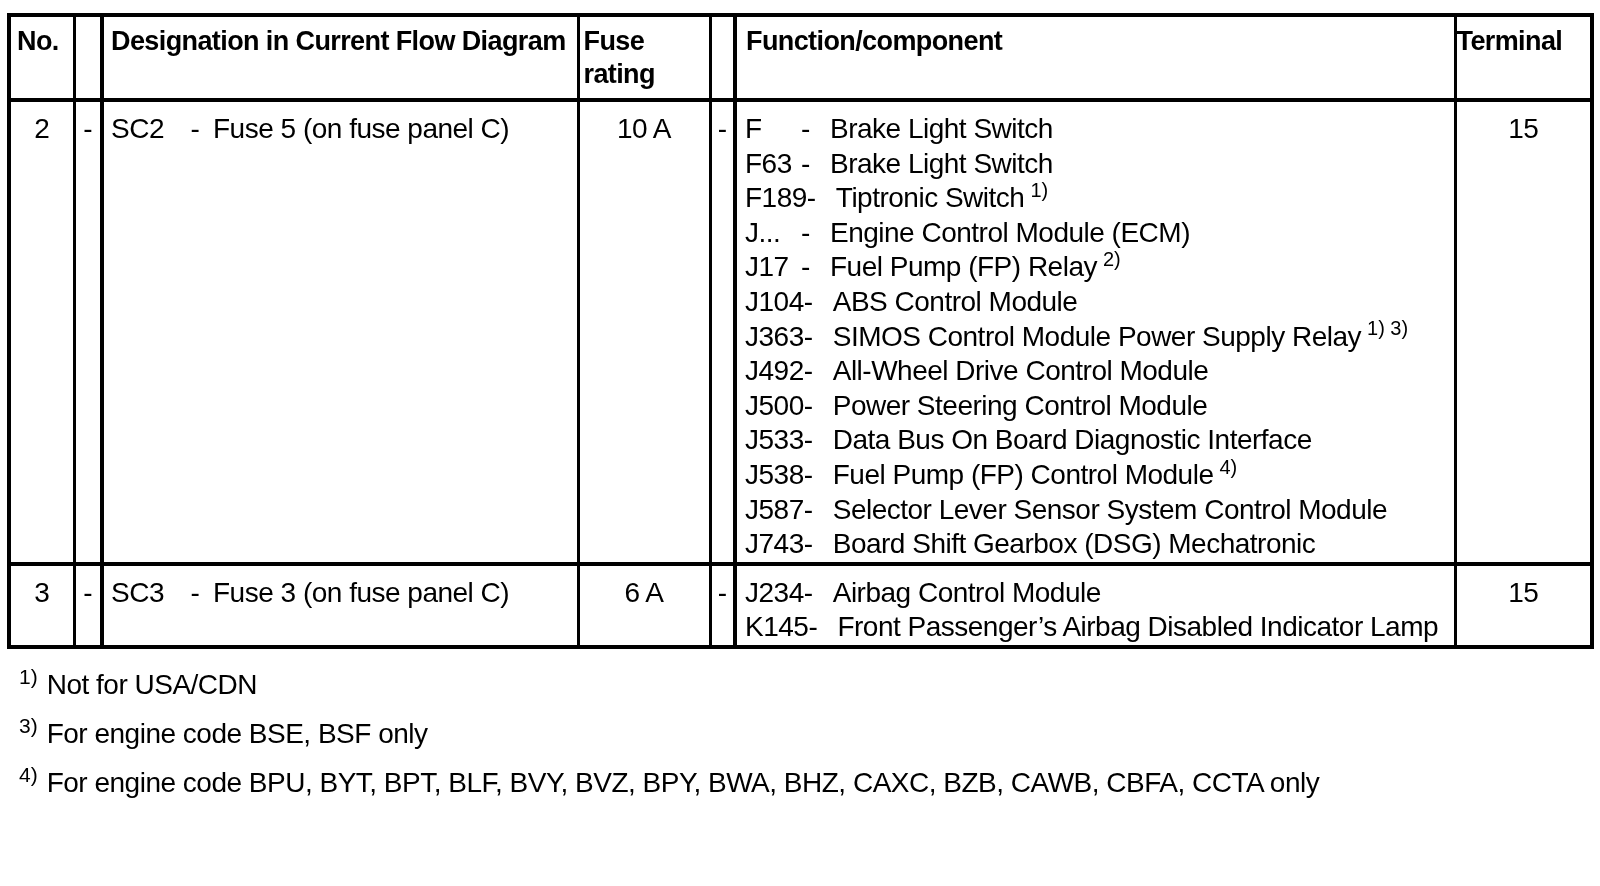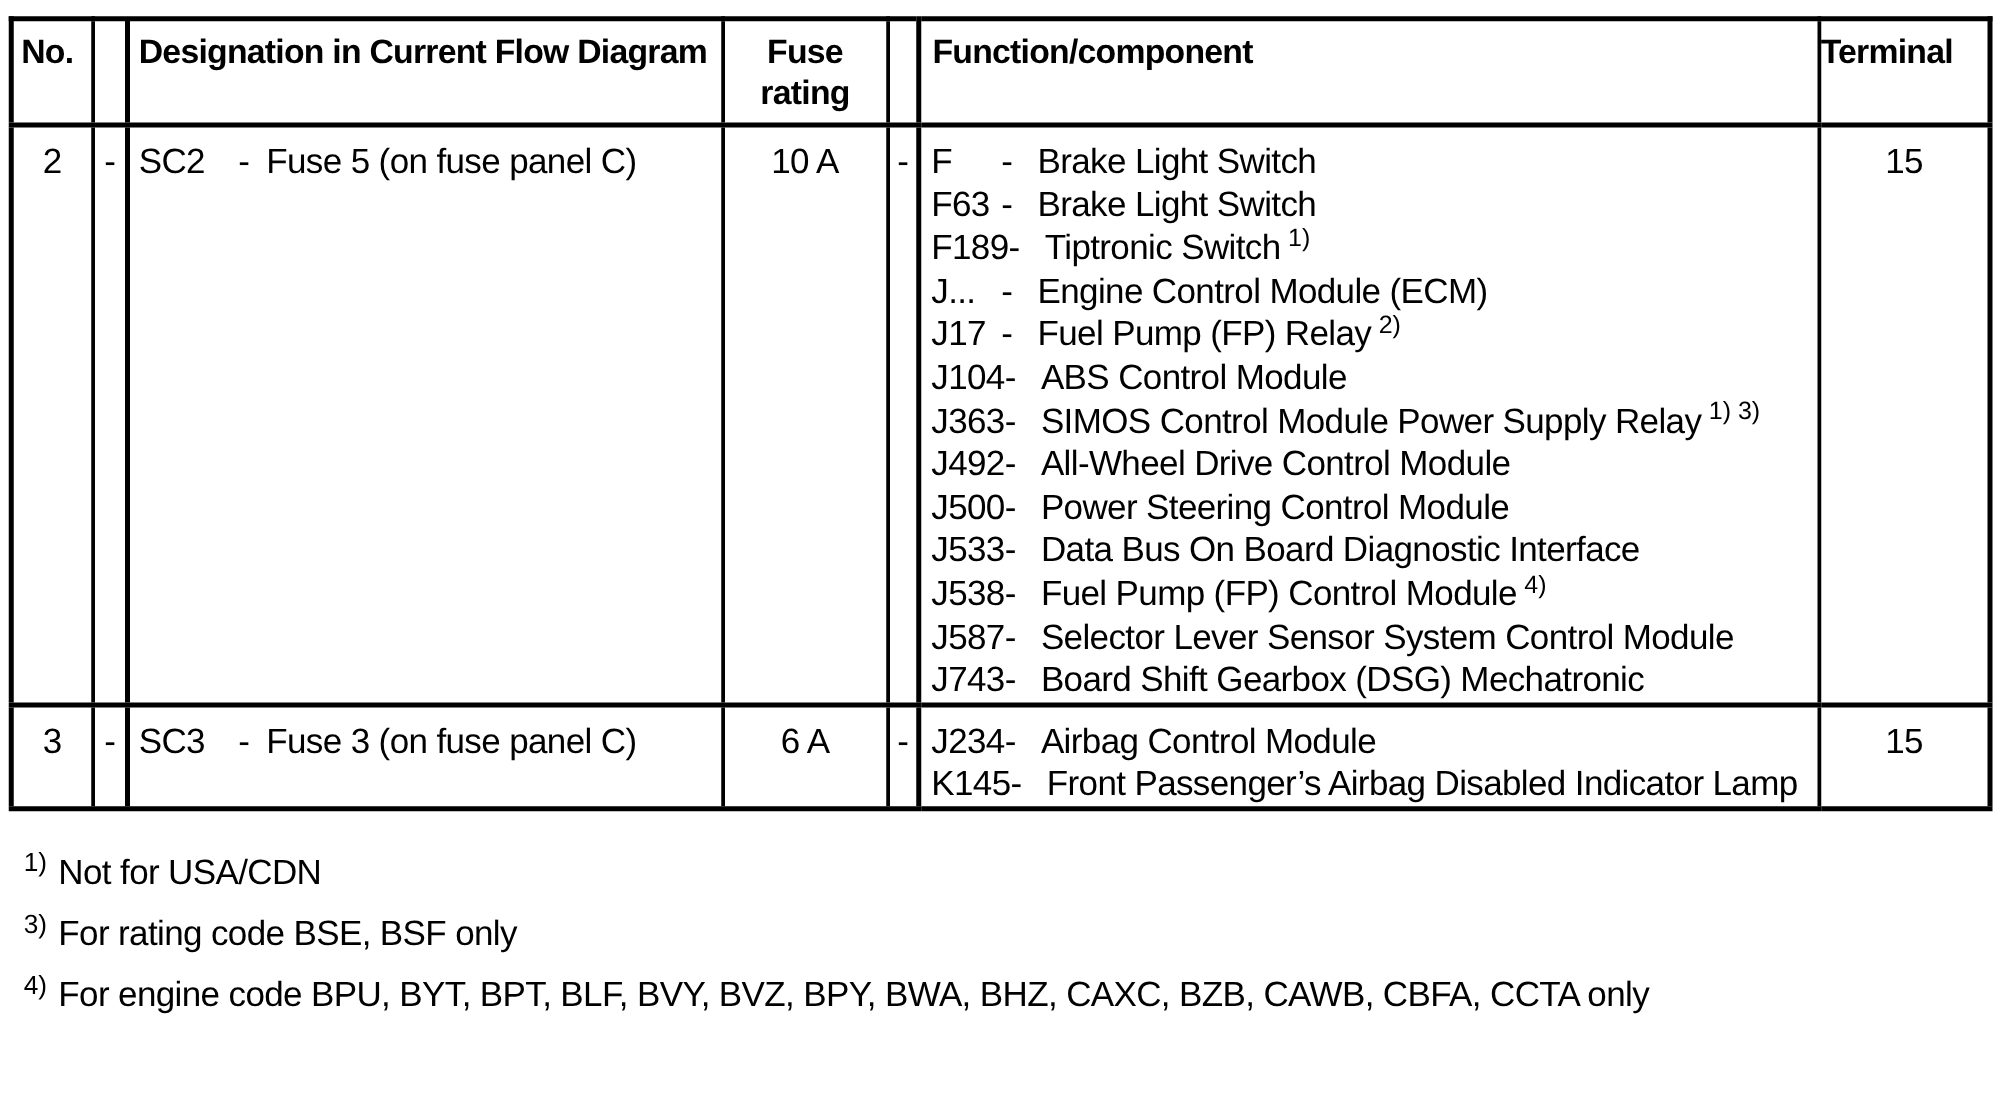--- a/index.html
+++ b/index.html
@@ -35,21 +35,21 @@
   th {
     font-size: 27px;
     font-weight: bold;
     letter-spacing: -0.6px;
     padding-top: 8px;
     text-align: left;
     line-height: 33px;
   }
   th.col-no { padding-left: 6px; }
   th.col-designation { padding-left: 7px; white-space: nowrap; }
-  th.col-fuse { text-align: center; padding-left: 4px; padding-right: 4px; }
+  th.col-fuse { text-align: left; padding-left: 4px; padding-right: 4px; }
   th.col-function { padding-left: 9px; }
   th.col-terminal { text-align: left; }
 
   tbody td {
     font-size: 28px;
     letter-spacing: -0.5px;
     line-height: 34.6px;
     padding-top: 10px;
   }
 
@@ -66,21 +66,21 @@
   .comp-name { flex: 1; white-space: nowrap; }
 
   sup.fn-ref {
     font-size: 20px;
     letter-spacing: 0;
     vertical-align: super;
     line-height: 0;
     margin-left: 6px;
   }
 
-  .footnotes { margin-top: 31px; padding-left: 12px; }
+  .footnotes { margin-top: 18px; padding-left: 12px; }
   .footnote {
     font-size: 28px;
     letter-spacing: -0.5px;
     line-height: 35px;
     margin-bottom: 14px;
     white-space: nowrap;
   }
   sup.fn-marker {
     font-size: 21px;
     letter-spacing: 0;
@@ -244,19 +244,19 @@
         </tr>
 
     </tbody>
   </table>
 
   <div class="footnotes">
 
       <div class="footnote"><sup class="fn-marker">1)</sup><span class="fn-text">Not for USA/CDN</span></div>
 
 
-      <div class="footnote"><sup class="fn-marker">3)</sup><span class="fn-text">For rating code BSE, BSF only</span></div>
+      <div class="footnote"><sup class="fn-marker">3)</sup><span class="fn-text">For engine code BSE, BSF only</span></div>
 
       <div class="footnote"><sup class="fn-marker">4)</sup><span class="fn-text">For engine code BPU, BYT, BPT, BLF, BVY, BVZ, BPY, BWA, BHZ, CAXC, BZB, CAWB, CBFA, CCTA only</span></div>
 
   </div>
 
 </div>
 
 </body></html>

